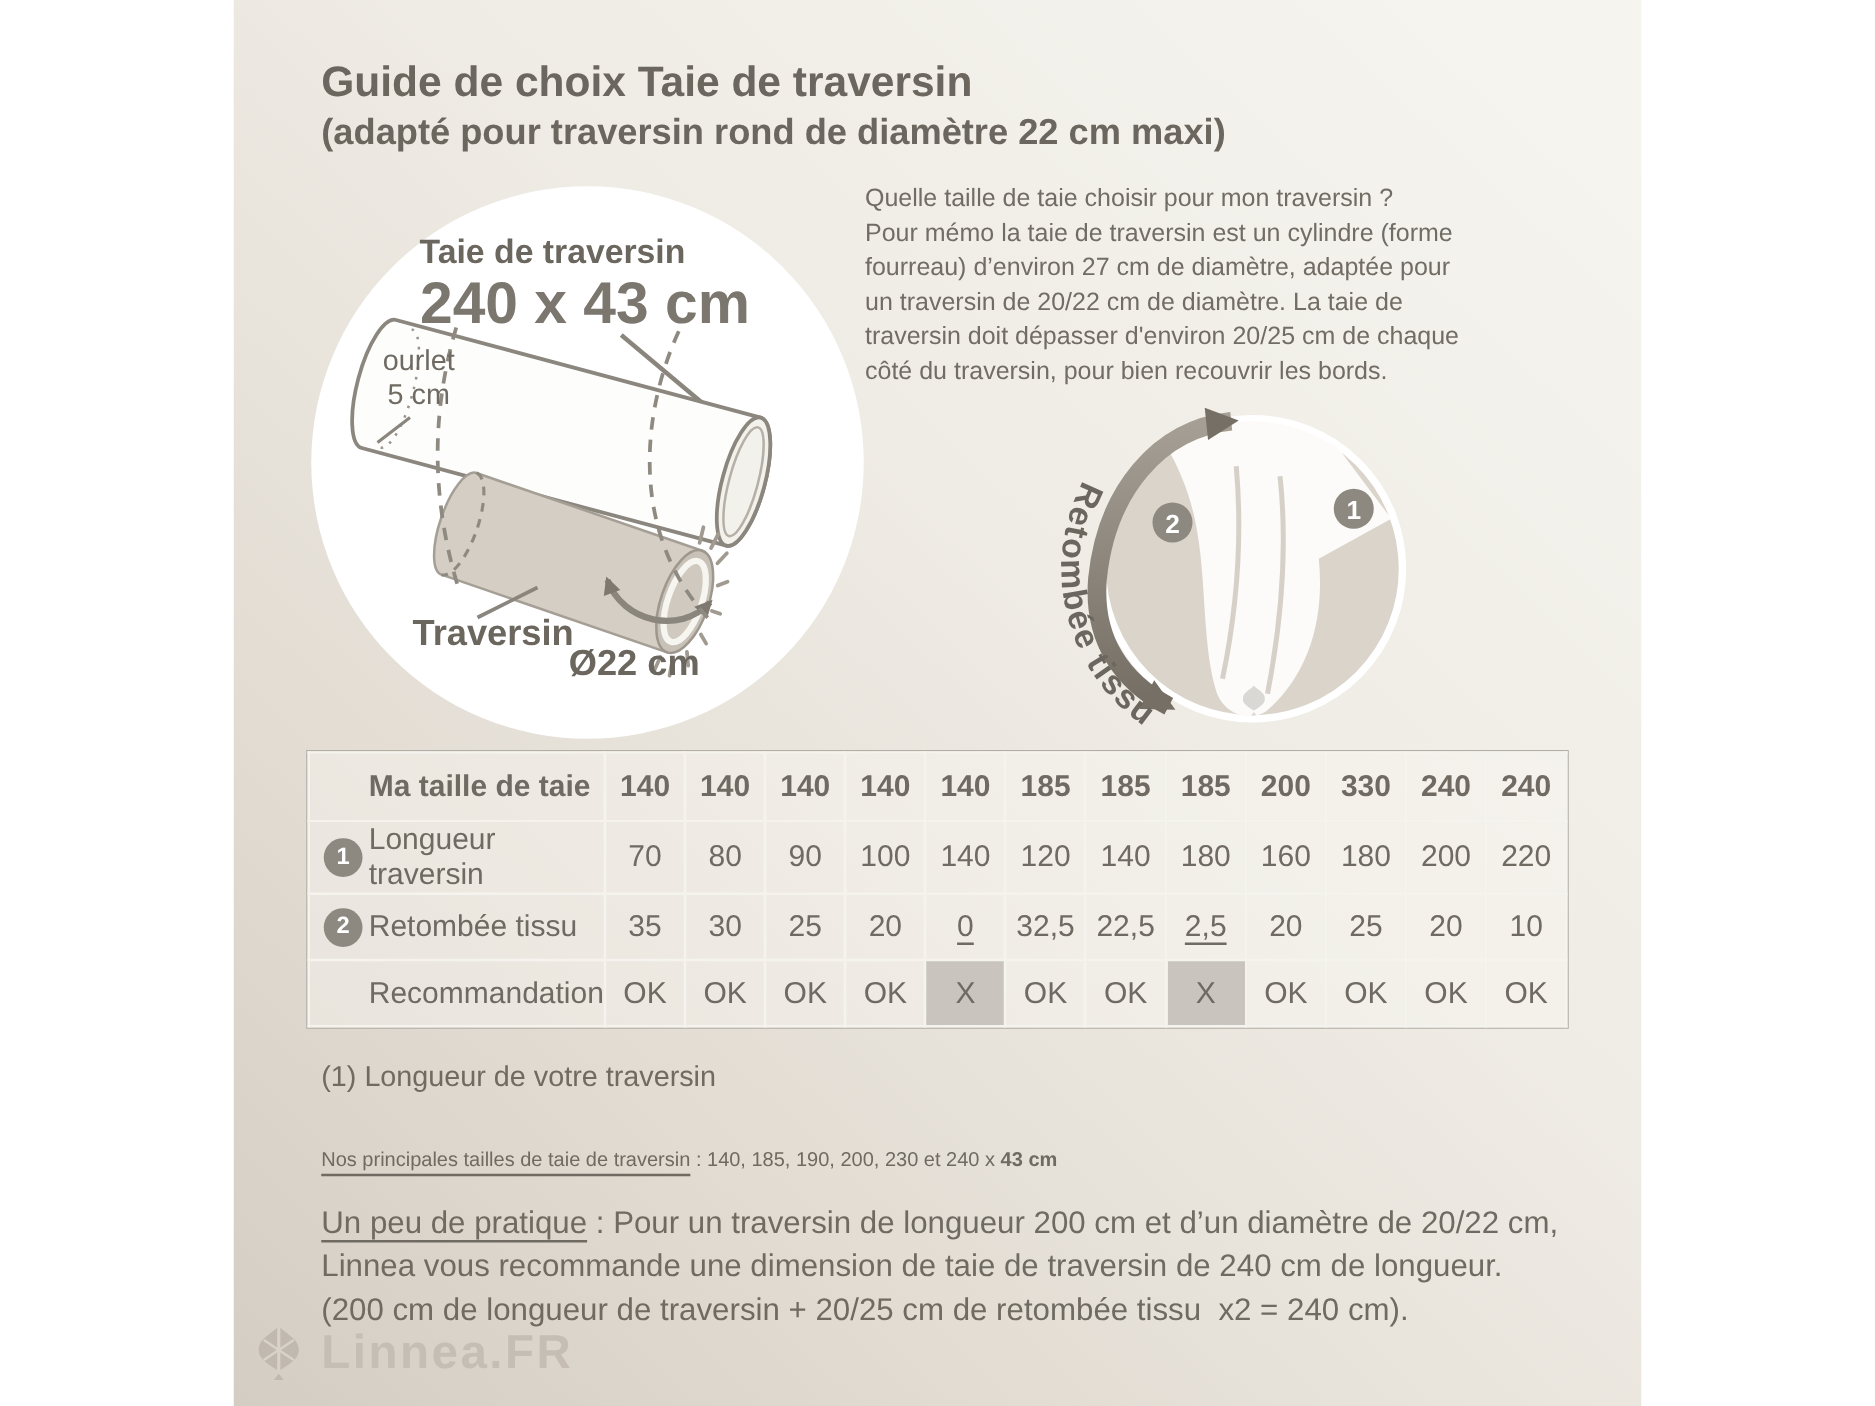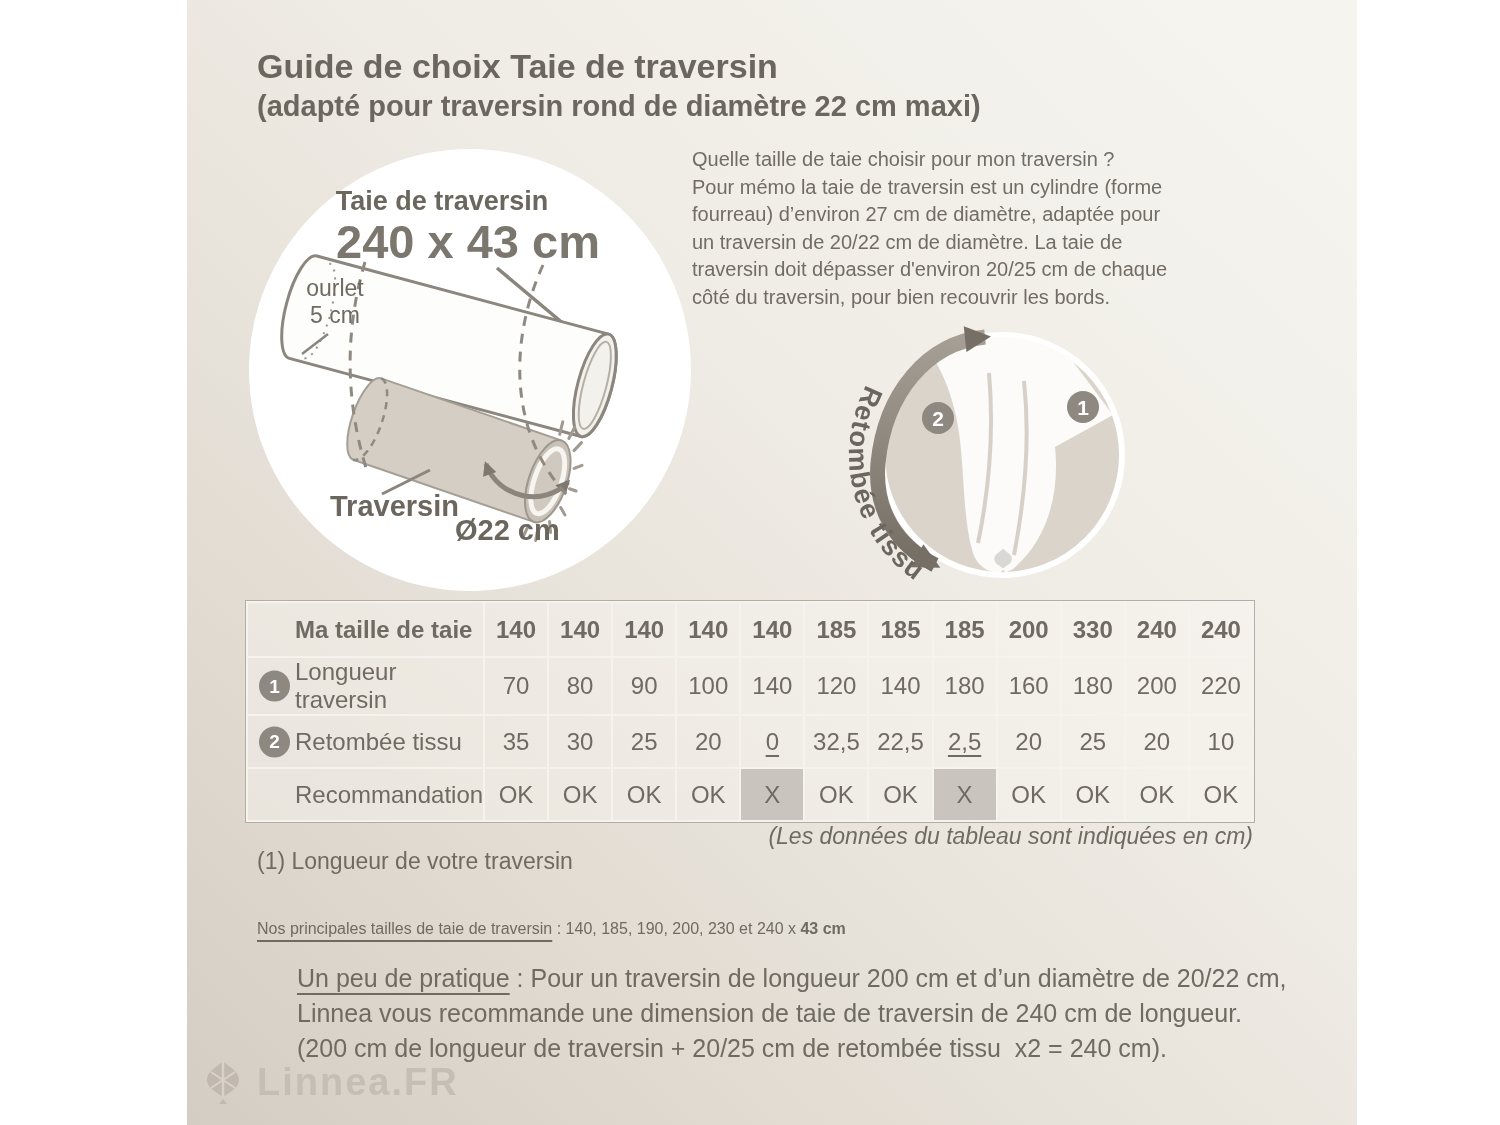--- a/index.html
+++ b/index.html
@@ -4,21 +4,20 @@
 <style>
   html,body{margin:0;padding:0;}
   body{
     width:1500px;height:1125px;position:relative;background:#ffffff;
     font-family:"Liberation Sans", sans-serif;color:#6f6a62;
     -webkit-font-smoothing:antialiased;
   }
   .content{
     position:absolute;left:187px;top:0;width:1126px;height:1125px;overflow:hidden;
     background:linear-gradient(223deg,#f6f4ef 6%,#efece5 42%,#e3ddd4 72%,#d4cdc4 100%);
-    padding-left:44px;
   }
   .abs{position:absolute;}
   
   .hdr-block{left:70px;top:46px;}
   .title{font-size:34px;font-weight:bold;color:#6b665e;margin:0;line-height:40px;}
   .subtitle{font-size:29px;font-weight:bold;color:#6b665e;margin:3px 0 0 0;line-height:34px;}
   
   .intro{left:505px;top:146px;width:600px;font-size:20px;line-height:27.5px;
          white-space:pre-line;color:#716c64;}
   
@@ -37,21 +36,21 @@
   .badge{
     position:absolute;left:11px;top:50%;transform:translateY(-50%);
     width:31px;height:31px;border-radius:50%;background:#8d8880;color:#fff;
     font-weight:bold;font-size:19px;display:flex;align-items:center;justify-content:center;
   }
   .caption{left:58px;top:823px;width:1008px;text-align:right;font-style:italic;
            font-size:23px;color:#6f6a62;}
   
   .notes{left:70px;top:848px;font-size:23px;line-height:27.5px;}
   .sizes-line{left:70px;top:920px;font-size:16px;}
-  .practice{left:70px;top:961px;font-size:25px;line-height:35px;margin-left:40px;}
+  .practice{left:70px;top:961px;font-size:25px;line-height:35px;}
   .practice-line{white-space:pre-wrap;}
   .ul-lead{text-decoration:underline;text-underline-offset:6px;text-decoration-thickness:2px;}
   .bold{font-weight:bold;}
   
   .logo{left:14px;top:1058px;display:flex;align-items:center;gap:12px;}
   .logo-text{font-size:38px;letter-spacing:2px;color:#c6beb4;font-weight:bold;}
   svg text{font-family:"Liberation Sans", sans-serif;}
 </style>
 </head>
 <body>
@@ -232,21 +231,20 @@
         <td class="nok">X</td>
         <td>OK</td>
         <td>OK</td>
         <td>OK</td>
         <td>OK</td>
       </tr>
     </tbody>
       </table>
   </div>
 
-  <div class="abs caption">(Les données du tableau sont indiquées en cm)</div>
 
   <div class="abs notes">
     <div>(1) Longueur de votre traversin</div>
   </div>
 
   <div class="abs sizes-line">
     <span class="ul-lead">Nos principales tailles de taie de traversin</span><span> : 140, 185, 190, 200, 230 et 240 x </span><span class="bold">43 cm</span>
   </div>
 
   <div class="abs practice">

